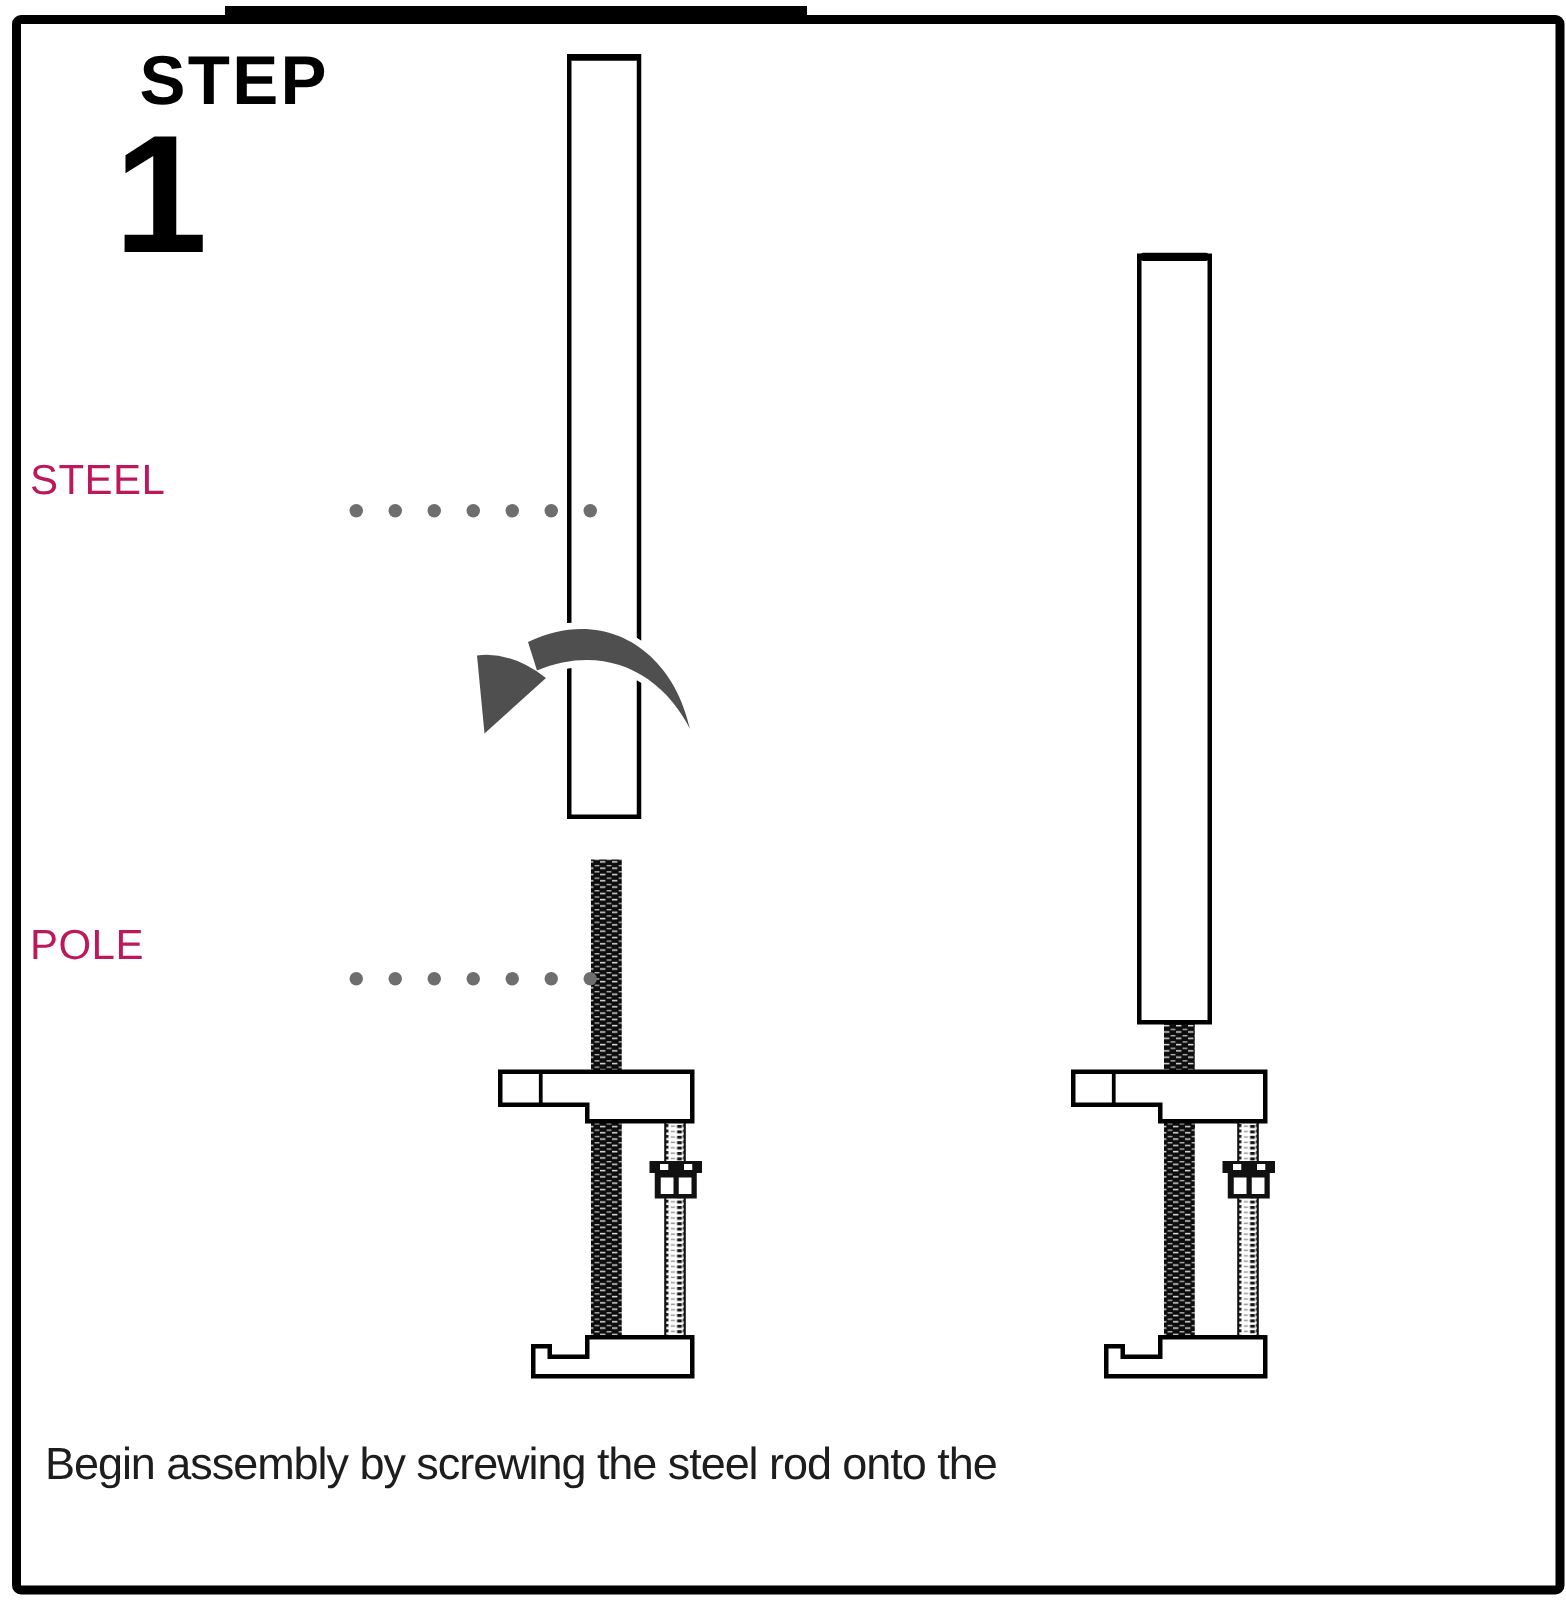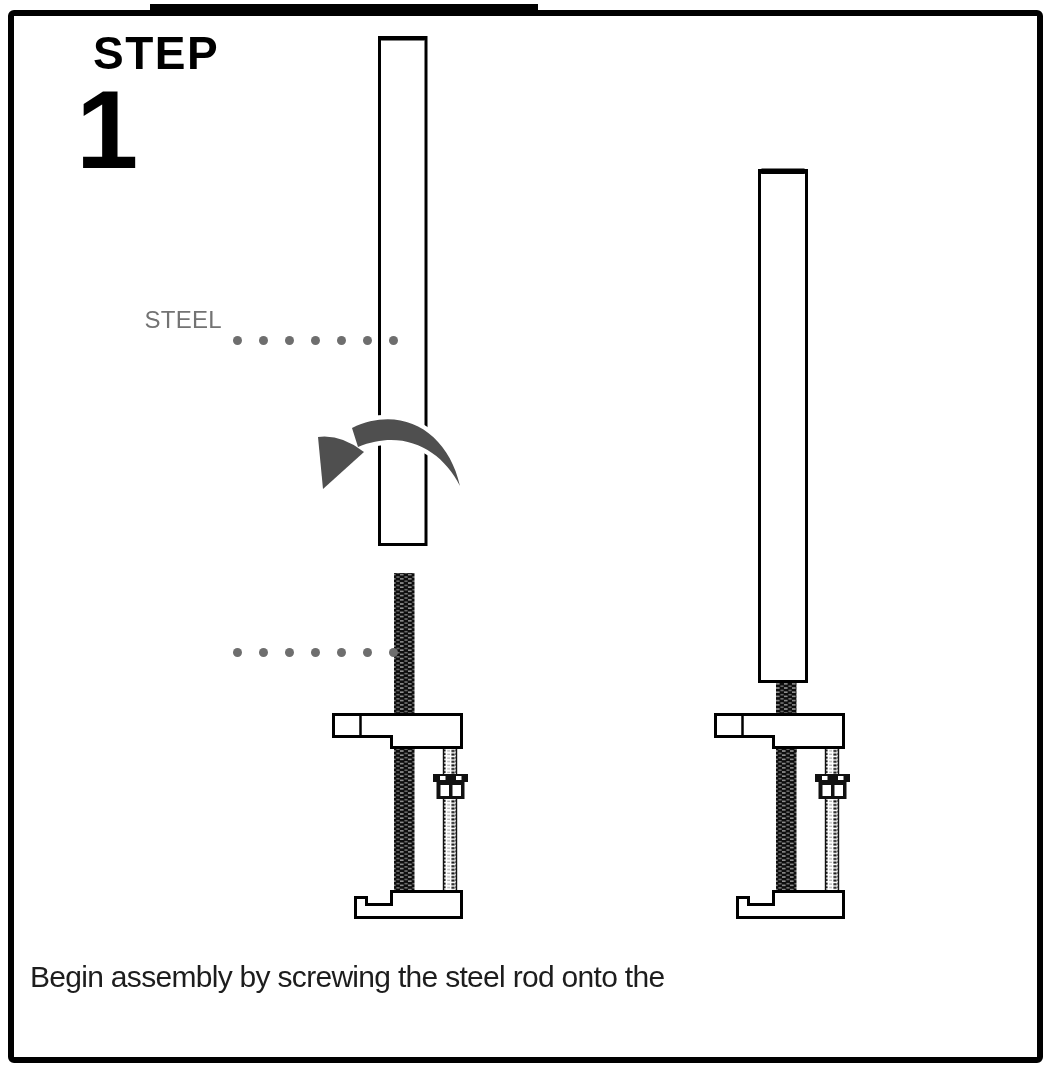--- a/index.html
+++ b/index.html
@@ -11,22 +11,22 @@
     position:absolute;left:8px;top:10px;width:1035px;height:1053px;
     border:6px solid #000;border-radius:6px;box-sizing:border-box;
   }
   .top-artifact{
     position:absolute;left:150px;top:4px;width:388px;height:12px;background:#000;
   }
   .step-block{position:absolute;left:70px;top:28px;color:#000;margin-left:23px;}
   .step-word{font-size:46px;font-weight:800;letter-spacing:1.5px;line-height:1.1;}
   .step-number{position:absolute;left:76px;top:74px;font-size:112px;font-weight:800;line-height:1;color:#000;}
   .callout{
-    position:absolute;text-align:right;color:#737373;
-    font-size:24px;line-height:45px;z-index:4;letter-spacing:0.3px;
+    position:absolute;text-align:left;color:#be185d;
+    font-size:28px;line-height:45px;z-index:4;letter-spacing:0.3px;
   }
   #callout-steel{left:20px;top:297px;width:202px;}
   #callout-pole{left:20px;top:607px;width:202px;}
   .dots{position:absolute;display:flex;gap:17px;align-items:center;z-index:5;height:9px;}
   #dots-steel{left:233px;top:336px;}
   #dots-pole{left:233px;top:648px;}
   .dot{width:9px;height:9px;border-radius:50%;background:#6e6e6e;flex:0 0 auto;}
   .diagram-svg{position:absolute;left:0;top:0;z-index:2;}
   .instruction{
     position:absolute;left:30px;top:953px;width:995px;
@@ -44,20 +44,21 @@
 
   <div class="step-block">
     <div class="step-word">STEP</div>
   </div>
   <div class="step-number">1</div>
 
   <div class="callout" id="callout-steel">
     <div>STEEL</div>
   </div>
   <div class="callout" id="callout-pole">
+    <div>POLE</div>
   </div>
 
   <div class="dots" id="dots-steel">
       <span class="dot"></span>
       <span class="dot"></span>
       <span class="dot"></span>
       <span class="dot"></span>
       <span class="dot"></span>
       <span class="dot"></span>
       <span class="dot"></span>

